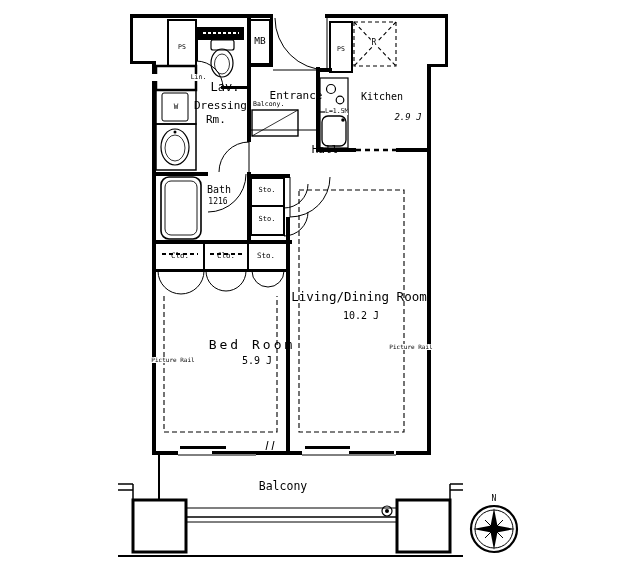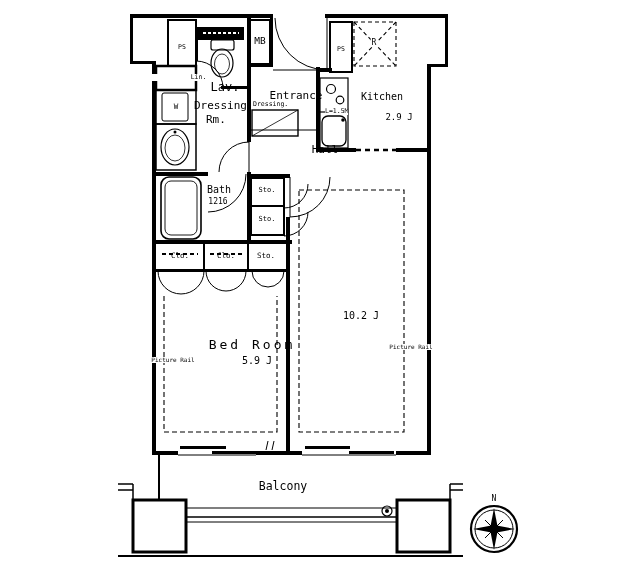--- a/index.html
+++ b/index.html
@@ -192,36 +192,37 @@
     <path d="M 473 529 L 494 525 L 515 529 L 494 533 Z" fill="#000"></path>
   </g>
 </svg>
 
 <div class="lbl c" style="left:225px;top:81px;font-size:12px;">Lav.</div>
 <div class="lbl" style="left:194px;top:100px;font-size:11px;">Dressing</div>
 <div class="lbl" style="left:198px;top:114px;font-size:11px;padding-left:8px;">Rm.</div>
 <div class="lbl c" style="left:219px;top:185px;font-size:10px;">Bath</div>
 <div class="lbl c" style="left:218px;top:198px;font-size:8px;">1216</div>
 <div class="lbl c" style="left:296px;top:90px;font-size:11px;">Entrance</div>
-<div class="lbl" style="left:253px;top:101px;font-size:6.5px;">Dressing.</div>
+<div class="lbl" style="left:253px;top:101px;font-size:6.5px;">Balcony.</div>
 <div class="lbl c" style="left:288px;top:144px;font-size:11px;margin-left:37px;">Hall</div>
 <div class="lbl c" style="left:382px;top:92px;font-size:10px;">Kitchen</div>
-<div class="lbl c" style="left:399px;top:113px;font-size:9px;">2.9 J</div>
+<div class="lbl c" style="left:408px;top:113px;font-size:9px;font-style:italic;">2.9 J</div>
 <div class="lbl" style="left:325px;top:108px;font-size:6.5px;background:#fff;">L=1.5M</div>
 <div class="lbl c" style="left:260px;top:36px;font-size:9.5px;">MB</div>
 <div class="lbl c" style="left:182px;top:44px;font-size:6.5px;">PS</div>
 <div class="lbl c" style="left:341px;top:46px;font-size:6.5px;">PS</div>
 <div class="lbl c" style="left:176px;top:74px;font-size:6.5px;background:#fff;padding-left:45px;">Lin.</div>
 <div class="lbl c" style="left:176px;top:103px;font-size:7.5px;">W</div>
 <div class="lbl c" style="left:374px;top:39px;font-size:8px;background:#fff;padding:0 1px;">R</div>
 <div class="lbl c" style="left:267px;top:187px;font-size:7px;">Sto.</div>
 <div class="lbl c" style="left:267px;top:216px;font-size:7px;">Sto.</div>
 <div class="lbl c" style="left:180px;top:252px;font-size:7.5px;">Clo.</div>
 <div class="lbl c" style="left:226px;top:252px;font-size:7.5px;">Clo.</div>
 <div class="lbl c" style="left:266px;top:252px;font-size:7.5px;">Sto.</div>
+<div class="lbl c" style="left:359px;top:291px;font-size:12.5px;">Living/Dining Room</div>
 <div class="lbl c" style="left:361px;top:311px;font-size:10px;">10.2 J</div>
 <div class="lbl c" style="left:240px;top:338px;font-size:13px;letter-spacing:3px;padding-left:24px;">Bed Room</div>
 <div class="lbl c" style="left:223px;top:356px;font-size:10px;margin-left:34px;">5.9 J</div>
 <div class="lbl c" style="left:173px;top:357px;font-size:6px;background:#fff;">Picture Rail</div>
 <div class="lbl c" style="left:411px;top:344px;font-size:6px;background:#fff;">Picture Rail</div>
 <div class="lbl c" style="left:283px;top:481px;font-size:11.5px;">Balcony</div>
 <div class="lbl c" style="left:494px;top:495px;font-size:8px;">N</div>
 
 </div>
 

